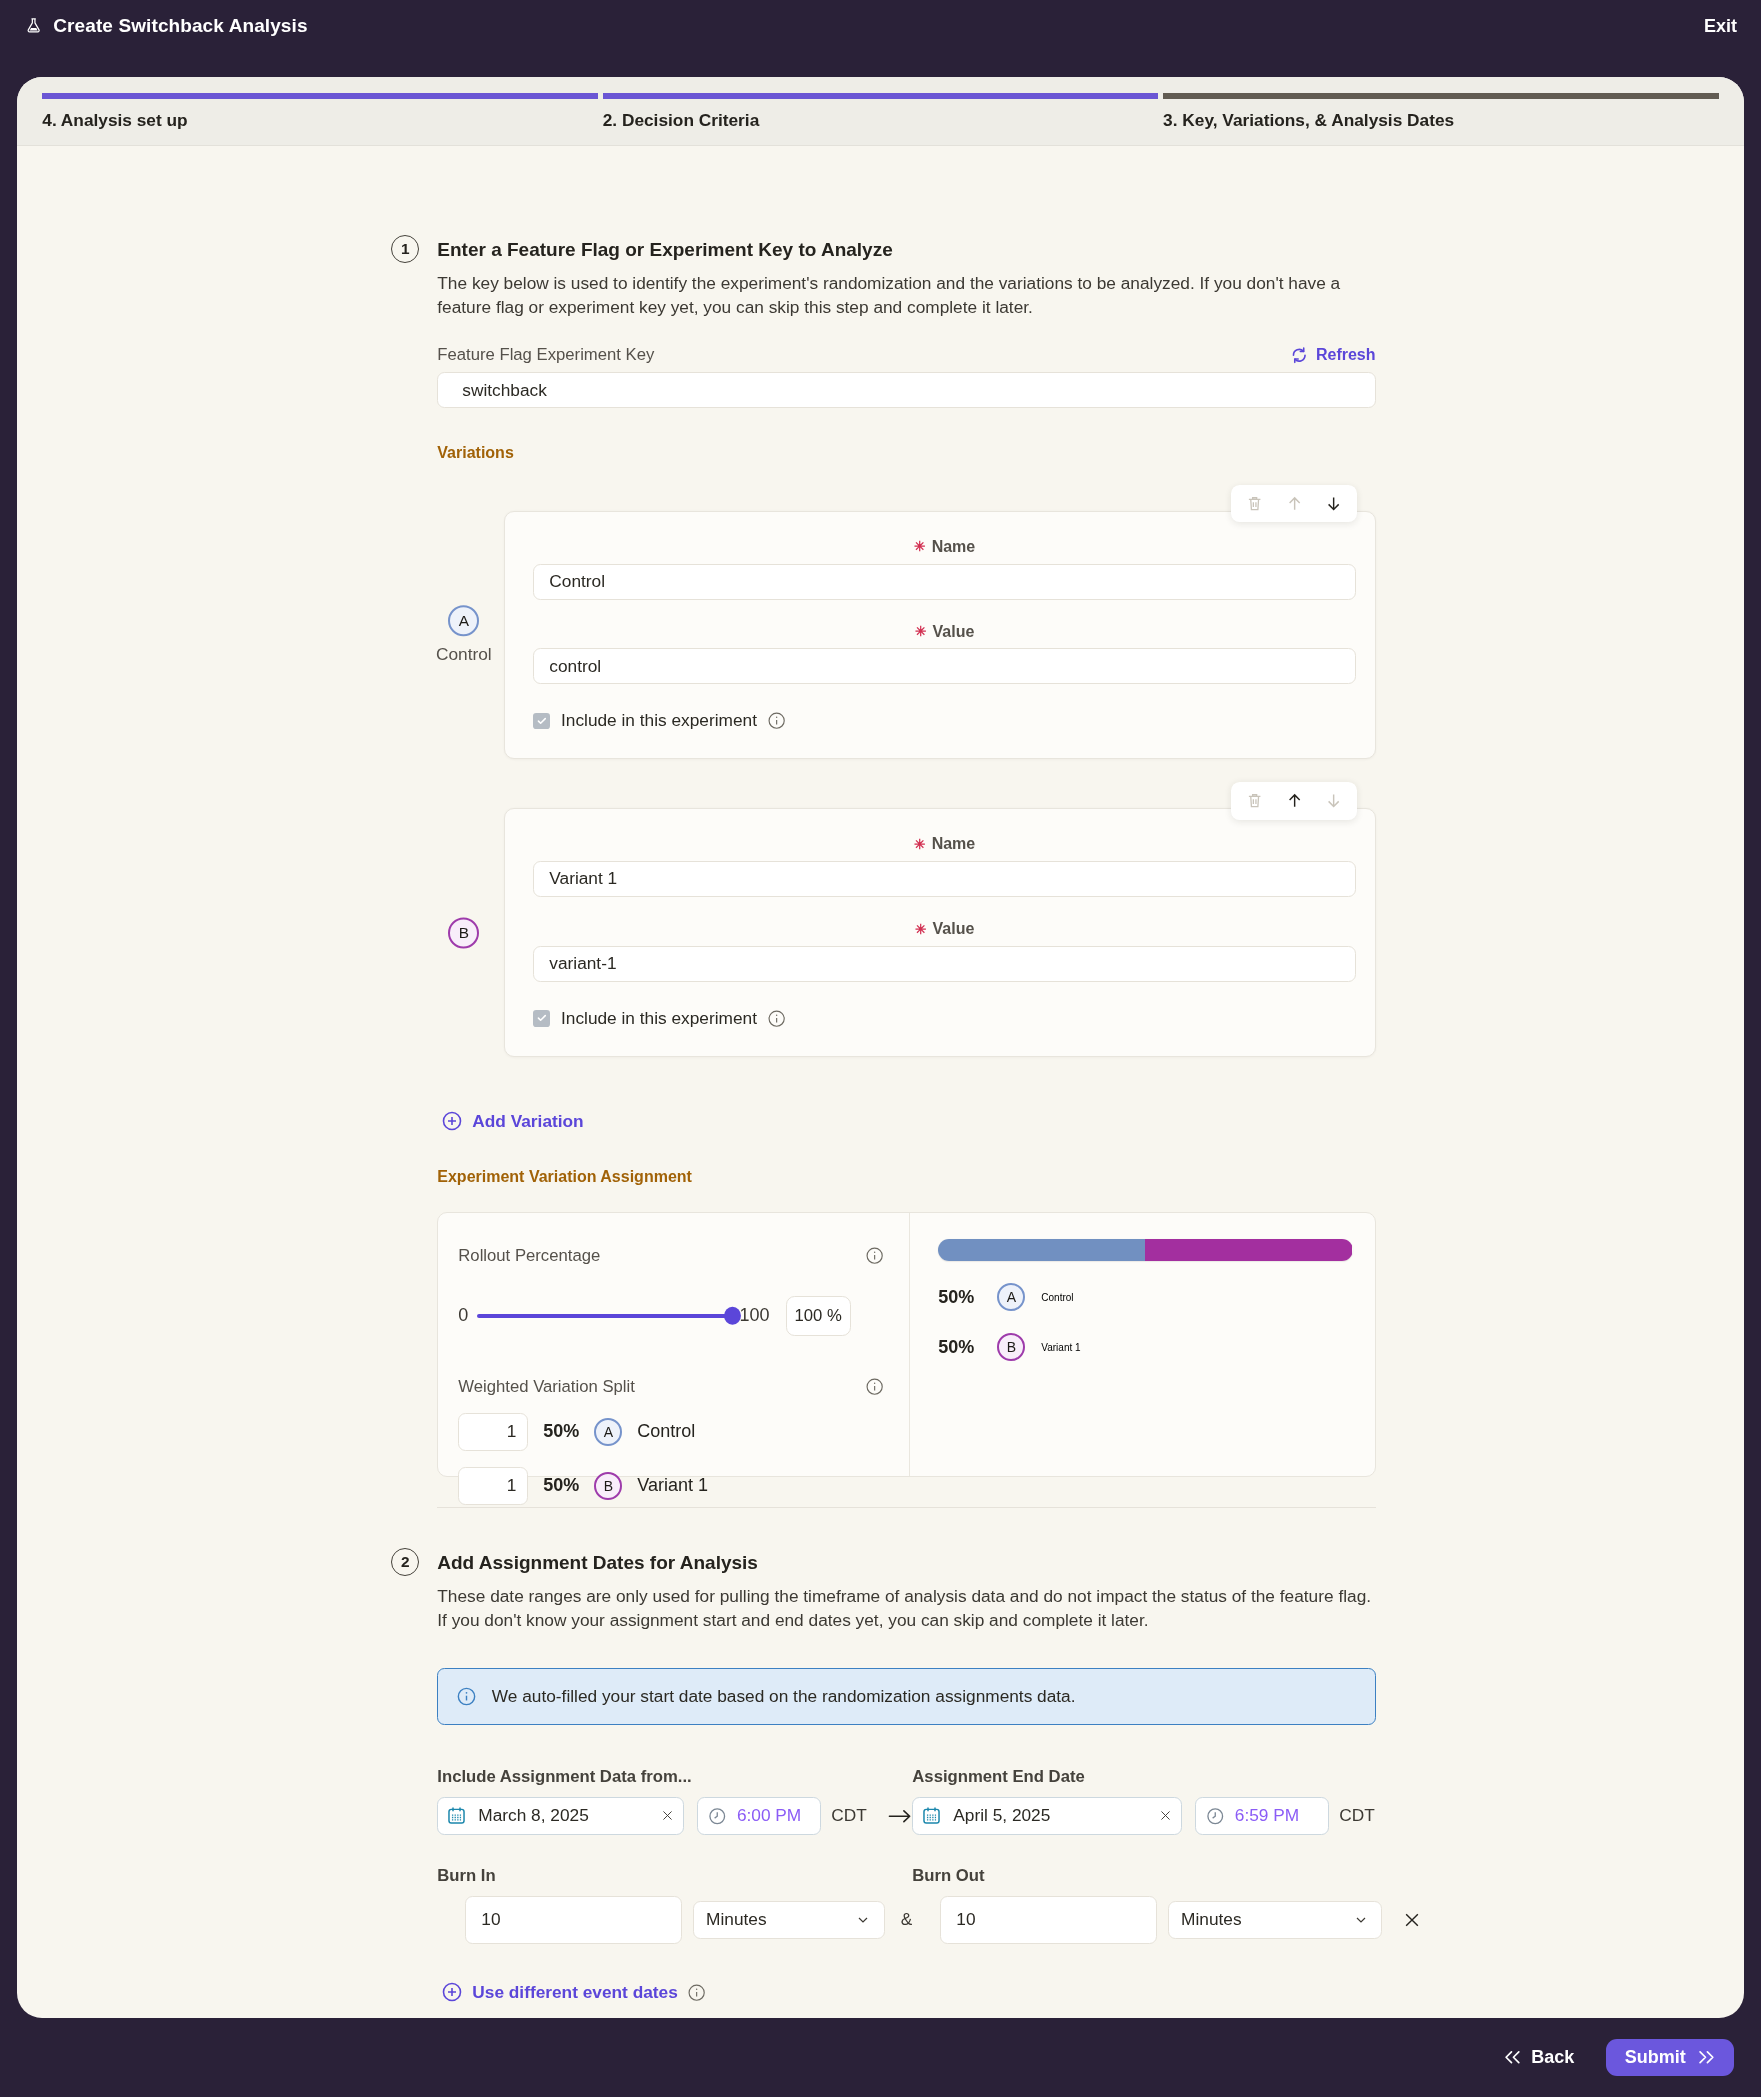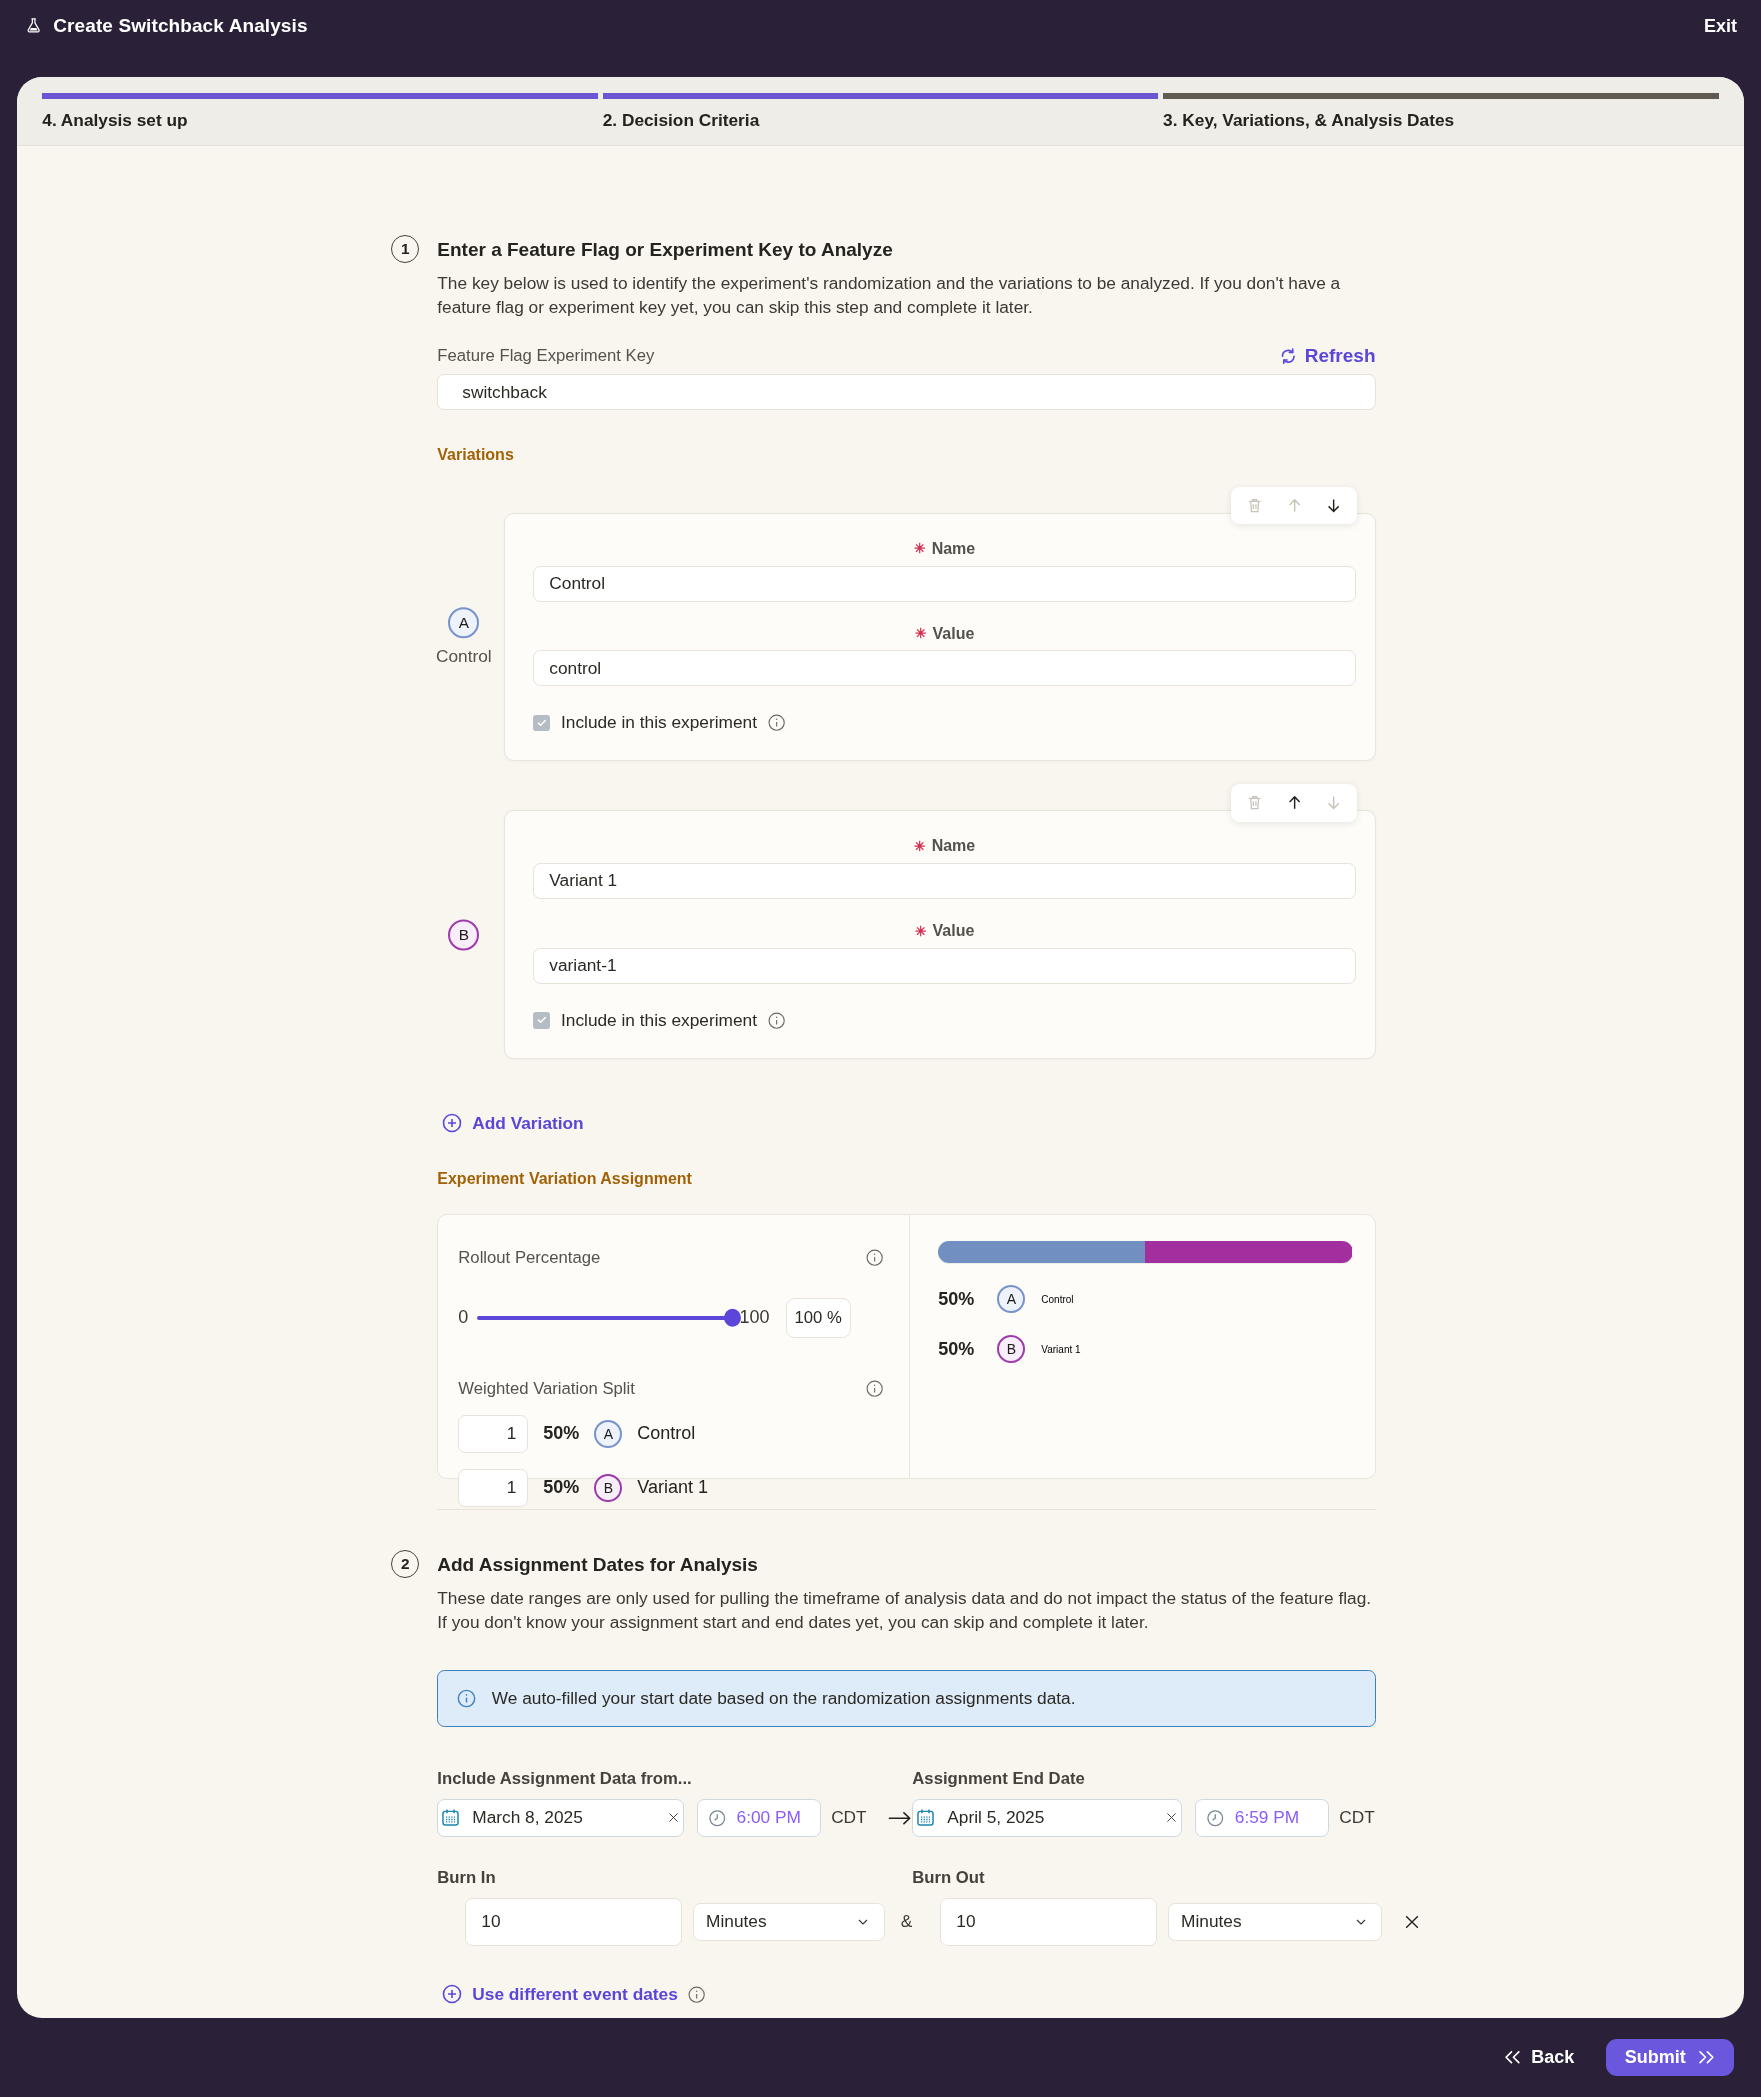--- a/index.html
+++ b/index.html
@@ -17,21 +17,21 @@
   .step .bar{height:6.2px;background:#6a55d4;}
   .step.inactive .bar{background:#615b52;}
   .step .lbl{display:block;margin-top:11px;font-size:17.3px;font-weight:bold;color:#25231e;}
   .content{padding:93px 368px 74px 420px;}
   .sec{position:relative;}
   .stepnum{position:absolute;left:-46px;top:-3.7px;width:26px;height:26px;border:1.9px solid #45423b;border-radius:50%;display:flex;align-items:center;justify-content:center;font-weight:bold;font-size:15.4px;color:#25231e;}
   .sec-title{font-size:19px;font-weight:bold;color:#25231e;margin:0;}
   .desc{font-size:17.3px;color:#3c3933;line-height:24px;margin:10px 0 0;}
   .keyrow{display:flex;align-items:center;margin-top:26px;}
   .flabel{font-size:16.7px;color:#55514b;}
-  .refresh{margin-left:auto;display:flex;align-items:center;gap:7.4px;color:#5b46d9;font-weight:bold;font-size:19px;cursor:pointer;}
+  .refresh{margin-left:auto;display:flex;align-items:center;gap:7.4px;color:#5b46d9;font-weight:bold;font-size:16px;cursor:pointer;}
   .input{background:#fff;border:1.2px solid #e6e2d9;border-radius:7.4px;height:36px;font-size:17.3px;color:#2b2923;padding:0 15px;box-sizing:border-box;font-family:"Liberation Sans",sans-serif;outline:none;}
   .full{width:100%;}
   .keyinput{margin-top:7.4px;padding-left:24px;}
   .varh{font-size:16px;font-weight:bold;color:#a16207;margin:36px 0 0;}
   
   .vcard{position:relative;margin:49px 0 0 67px;background:#fdfcf9;border:1.2px solid #e8e5dd;border-radius:10px;padding:26px 18.5px 27px 28px;box-shadow:0 0.6px 2.5px rgba(40,35,25,.04);}
   .toolbar{position:absolute;top:-27px;right:17.3px;background:#fff;border-radius:8.6px;padding:10px 15px;display:flex;gap:22px;box-shadow:0 1.9px 7.4px rgba(40,35,25,.10);}
   .icnbtn{border:none;background:none;padding:0;cursor:pointer;}
   .icn{width:17.3px;height:17.3px;color:#24221d;display:block;}
   .icn svg{width:100%;height:100%;display:block;}
@@ -82,21 +82,21 @@
   .sec2{margin-top:44px;}
   .banner{margin-top:36px;background:#deebf8;border:1.2px solid #3c80c2;border-radius:7.4px;height:57px;display:flex;align-items:center;padding:0 18.5px;box-sizing:border-box;}
   .binfo{color:#3c80c2;width:19px;height:19px;flex:none;}
   .binfo svg{width:100%;height:100%;display:block;}
   .banner .txt{margin-left:16px;font-size:17.3px;color:#2b2923;}
   .daterow{display:flex;margin-top:42px;}
   .dcol{width:475px;flex:none;}
   .dcol2{flex:1;}
   .dlabel{font-size:16.7px;font-weight:bold;color:#45423c;}
   .fields{display:flex;align-items:center;margin-top:10px;}
-  .datebox{width:270px;height:38px;background:#fff;border:1.2px solid #cdd8df;border-radius:7.4px;display:flex;align-items:center;padding:0 2px;box-sizing:border-box;cursor:pointer;}
+  .datebox{width:270px;height:38px;background:#fff;border:1.2px solid #cdd8df;border-radius:7.4px;display:flex;align-items:center;padding:0 8px;box-sizing:border-box;cursor:pointer;}
   .cal{width:21px;height:21px;flex:none;}
   .cal svg{width:100%;height:100%;display:block;}
   .dt{margin-left:11px;font-size:17.3px;color:#2b2923;}
   .clear{margin-left:auto;width:15px;height:15px;color:#3c3933;cursor:pointer;}
   .clear svg{width:100%;height:100%;display:block;}
   .timebox{width:134px;height:38px;background:#fff;border:1.2px solid #cdd8df;border-radius:7.4px;display:flex;align-items:center;padding:0 10px;box-sizing:border-box;margin-left:13px;cursor:pointer;}
   .clk{width:18.5px;height:18.5px;color:#7b8794;flex:none;}
   .clk svg{width:100%;height:100%;display:block;}
   .tm{margin-left:10px;font-size:17.3px;color:#8b5cf6;}
   .tz{font-size:17.3px;color:#3c3933;margin-left:10px;}

